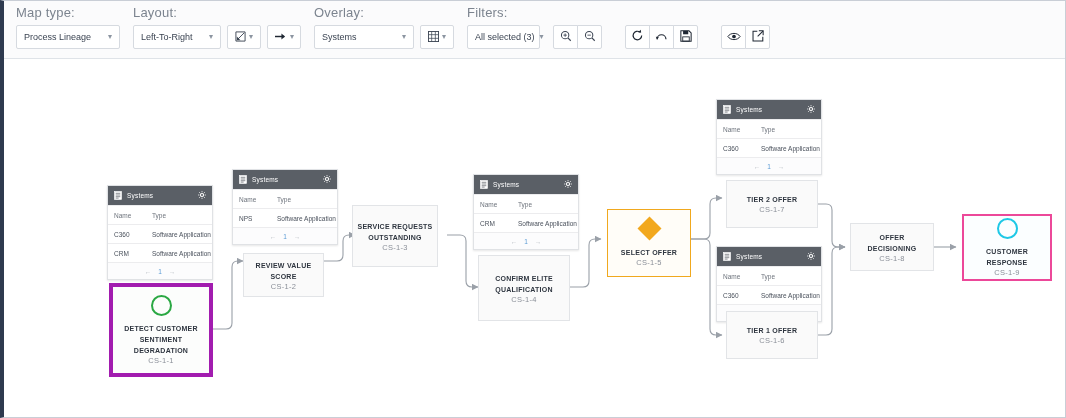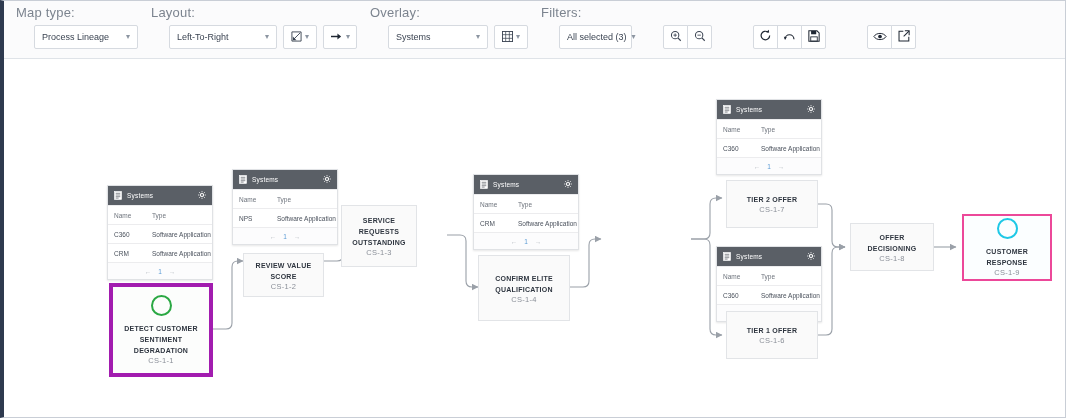--- a/index.html
+++ b/index.html
@@ -35,34 +35,34 @@
     border-bottom:1px solid #dfe3e8;
     background:#fbfbfc;
     display:flex;align-items:flex-end;
     padding:0 12px 9px 12px;
     gap:0;
   }
   .ctrl-group{display:flex;flex-direction:column;margin-right:13px;}
   .ctrl-label{
     font-size:13px;color:#7c848f;margin-bottom:5px;letter-spacing:.2px;margin-top:11px;
   }
-  .ctrl-row{display:flex;align-items:center;gap:6px;margin-left:18px;}
+  .ctrl-row{display:flex;align-items:center;gap:6px;}
 
   .select{
     height:24px;box-sizing:border-box;
     border:1px solid #d6dae0;border-radius:2px;background:#fff;
     display:flex;align-items:center;justify-content:space-between;
     padding:0 7px;font-size:9px;color:#3b4452;
     white-space:nowrap;
   }
   .select .caret{
     margin-left:10px;color:#8c95a1;font-size:8px;line-height:1;
   }
   .sel-maptype{width:104px;}
-  .sel-layout{width:108px;}
+  .sel-layout{width:88px;}
   .sel-overlay{width:100px;}
   .sel-filters{width:73px;}
   .sel-filters .caret{margin-left:5px;}
 
   .icon-select{
     width:34px;height:24px;box-sizing:border-box;
     border:1px solid #d6dae0;border-radius:2px;background:#fff;
     display:flex;align-items:center;justify-content:center;gap:3px;
     color:#3b4452;
   }
@@ -505,32 +505,37 @@
       <div class="nlabel">SENTIMENT</div>
       <div class="nlabel">DEGRADATION</div>
       <div class="ncode">CS-1-1</div>
     </div>
 
     <div class="node" style="left:239px;top:194px;width:81px;height:44px;">
       <div class="nlabel">REVIEW VALUE SCORE</div>
       <div class="ncode">CS-1-2</div>
     </div>
 
-    <div class="node" style="left:337px;top:146px;width:76px;height:62px;">
+    <div class="node" style="left:348px;top:146px;width:86px;height:62px;">
       <div class="nlabel">SERVICE REQUESTS</div>
       <div class="nlabel">OUTSTANDING</div>
       <div class="ncode">CS-1-3</div>
     </div>
 
     <div class="node" style="left:474px;top:196px;width:92px;height:66px;">
       <div class="nlabel">CONFIRM ELITE</div>
       <div class="nlabel">QUALIFICATION</div>
       <div class="ncode">CS-1-4</div>
     </div>
 
+    <div class="node decision" style="left:603px;top:150px;width:84px;height:68px;">
+      <div class="diamond"></div>
+      <div class="nlabel">SELECT OFFER</div>
+      <div class="ncode">CS-1-5</div>
+    </div>
 
     <div class="node" style="left:722px;top:252px;width:92px;height:48px;">
       <div class="nlabel">TIER 1 OFFER</div>
       <div class="ncode">CS-1-6</div>
     </div>
 
     <div class="node" style="left:722px;top:121px;width:92px;height:48px;">
       <div class="nlabel">TIER 2 OFFER</div>
       <div class="ncode">CS-1-7</div>
     </div>

